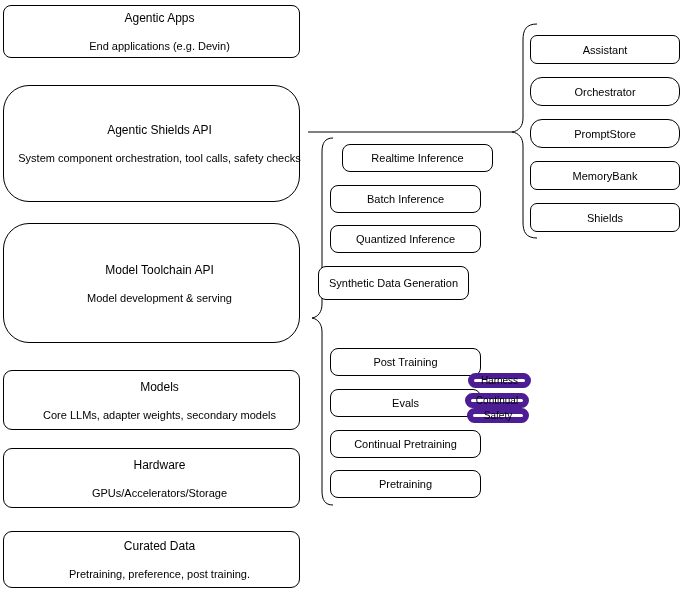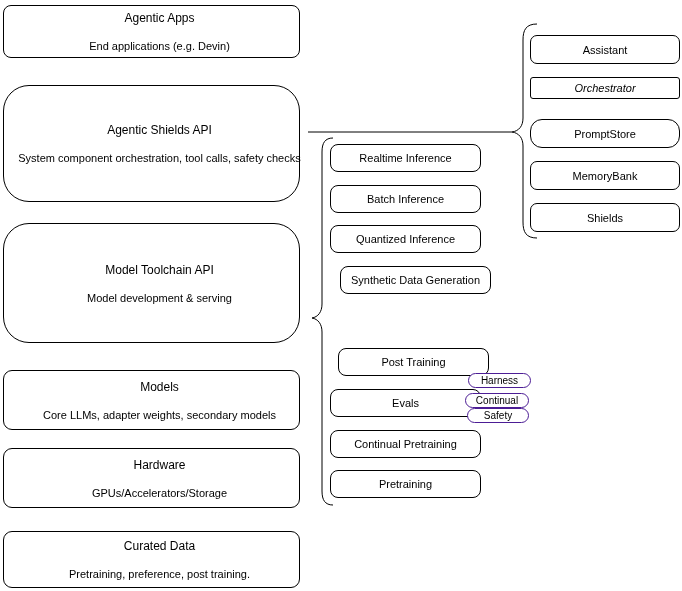--- a/index.html
+++ b/index.html
@@ -53,21 +53,21 @@
     justify-content: center;
     text-align: center;
     font-size: 11px;
     white-space: nowrap;
     z-index: 2;
   }
   .pill {
     position: absolute;
     box-sizing: border-box;
     background: #ffffff;
-    border: 1px solid #4c1d95;
+    border: 6px solid #4c1d95;
     border-radius: 8px;
     display: flex;
     align-items: center;
     justify-content: center;
     text-align: center;
     font-size: 10px;
     line-height: 13px;
     white-space: nowrap;
     z-index: 3;
   }
@@ -106,32 +106,32 @@
   <div class="box" style="left:3px; top:448px; width:297px; height:60px; border-radius:9px;">
     <div class="title">Hardware</div>
     <div class="subtitle">GPUs/Accelerators/Storage</div>
   </div>
 
   <div class="box" style="left:3px; top:531px; width:297px; height:57px; border-radius:9px;">
     <div class="title">Curated Data</div>
     <div class="subtitle">Pretraining, preference, post training.</div>
   </div>
 
-  <div class="node" style="left:330px; top:144px; width:151px; height:28px;">Realtime Inference</div>
+  <div class="node" style="left:342px; top:144px; width:151px; height:28px;">Realtime Inference</div>
   <div class="node" style="left:330px; top:185px; width:151px; height:28px;">Batch Inference</div>
   <div class="node" style="left:330px; top:225px; width:151px; height:28px;">Quantized Inference</div>
-  <div class="node" style="left:340px; top:266px; width:151px; height:28px;">Synthetic Data Generation</div>
-  <div class="node" style="left:330px; top:348px; width:151px; height:28px;margin-left:8px;">Post Training</div>
+  <div class="node" style="left:318px; top:266px; width:151px; height:34px;">Synthetic Data Generation</div>
+  <div class="node" style="left:330px; top:348px; width:151px; height:28px;">Post Training</div>
   <div class="node" style="left:330px; top:389px; width:151px; height:28px;">Evals</div>
   <div class="node" style="left:330px; top:430px; width:151px; height:28px;">Continual Pretraining</div>
   <div class="node" style="left:330px; top:470px; width:151px; height:28px;">Pretraining</div>
 
   <div class="pill" style="left:468px; top:373px; width:63px; height:15px;">Harness</div>
   <div class="pill" style="left:465px; top:393px; width:64px; height:15px;">Continual</div>
   <div class="pill" style="left:467px; top:408px; width:62px; height:15px;">Safety</div>
 
   <div class="node" style="left:530px; top:35px; width:150px; height:29px; border-radius:7px;">Assistant</div>
-  <div class="node" style="left:530px; top:77px; width:150px; height:22px; border-radius:3px;font-style:italic;">Orchestrator</div>
+  <div class="node" style="left:530px; top:77px; width:150px; height:29px; border-radius:12px;">Orchestrator</div>
   <div class="node" style="left:530px; top:119px; width:150px; height:29px; border-radius:12px;">PromptStore</div>
   <div class="node" style="left:530px; top:161px; width:150px; height:29px; border-radius:7px;">MemoryBank</div>
   <div class="node" style="left:530px; top:203px; width:150px; height:29px; border-radius:7px;">Shields</div>
 
 </div>
 
 </body></html>

